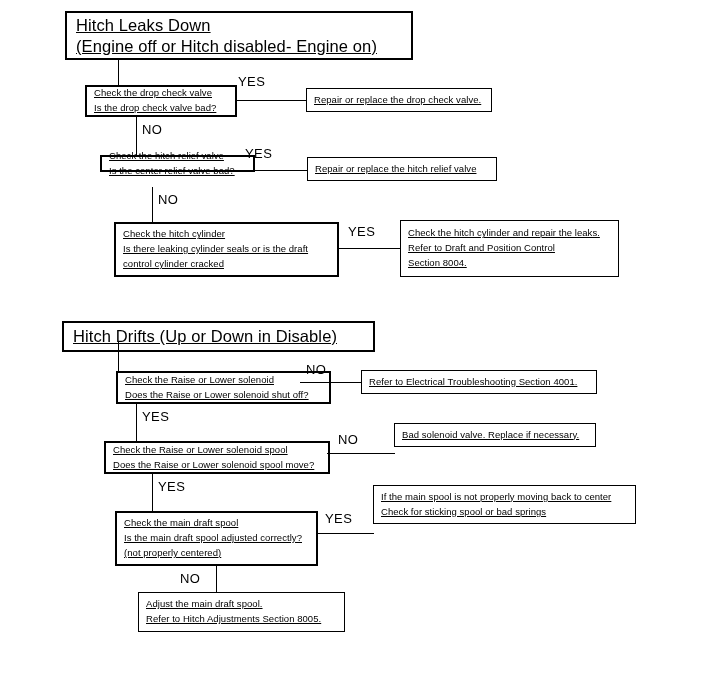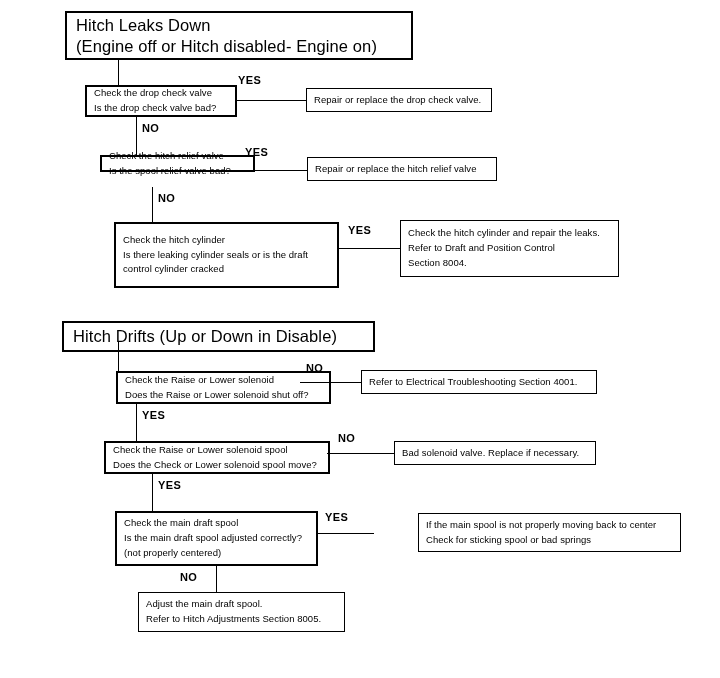--- a/index.html
+++ b/index.html
@@ -27,20 +27,21 @@
     display: flex;
     flex-direction: column;
     justify-content: center;
     font-size: 9.5px;
     line-height: 1.55;
     padding: 3px 7px;
     letter-spacing: 0.05px;
   }
   .box .ln {
     white-space: nowrap;
+    text-decoration: underline;
   }
   
   .title-box {
     border: 2px solid #000000;
     font-size: 16.5px;
     line-height: 1.25;
     letter-spacing: 0.1px;
     padding: 4px 9px;
     justify-content: center;
   }
@@ -58,22 +59,22 @@
     border-left: 1.5px solid #000000;
   }
   .hline {
     position: absolute;
     height: 0;
     border-top: 1.5px solid #000000;
   }
   
   .lbl {
     position: absolute;
-    font-size: 11px;
-    font-weight: bold;
+    font-size: 13px;
+    font-weight: normal;
     letter-spacing: 0.4px;
     white-space: nowrap;
     text-align: right;
   }
 </style>
 </head>
 <body>
 
 <div id="canvas">
 
@@ -93,33 +94,33 @@
   <div class="lbl" style="left:238px; top:74px;">YES</div>
   <div class="box" style="left:306px; top:88px; width:186px; height:24px;">
     <div class="ln">Repair or replace the drop check valve.</div>
   </div>
 
   <div class="vline" style="left:136px; top:117px; height:38px;"></div>
   <div class="lbl" style="left:142px; top:122px;">NO</div>
 
   <div class="box decision" style="left:100px; top:155px; width:155px; height:17px;">
     <div class="ln">Check the hitch relief valve</div>
-    <div class="ln">Is the spool relief valve bad?</div>
+    <div class="ln">Is the center relief valve bad?</div>
   </div>
 
   <div class="hline" style="left:255px; top:170px; width:53px;"></div>
   <div class="lbl" style="left:245px; top:146px;">YES</div>
   <div class="box" style="left:307px; top:157px; width:190px; height:24px;">
     <div class="ln">Repair or replace the hitch relief valve</div>
   </div>
 
   <div class="vline" style="left:152px; top:187px; height:35px;"></div>
   <div class="lbl" style="left:158px; top:192px;">NO</div>
 
-  <div class="box decision" style="left:114px; top:222px; width:225px; height:66px;">
+  <div class="box decision" style="left:114px; top:222px; width:225px; height:55px;">
     <div class="ln">Check the hitch cylinder</div>
     <div class="ln">Is there leaking cylinder seals or is the draft</div>
     <div class="ln">control cylinder cracked</div>
   </div>
 
   <div class="hline" style="left:339px; top:248px; width:62px;"></div>
   <div class="lbl" style="left:348px; top:224px;">YES</div>
   <div class="box" style="left:400px; top:220px; width:219px; height:57px;">
     <div class="ln">Check the hitch cylinder and repair the leaks.</div>
     <div class="ln">Refer to Draft and Position Control</div>
@@ -141,41 +142,41 @@
   <div class="lbl" style="left:306px; top:362px;">NO</div>
   <div class="box" style="left:361px; top:370px; width:236px; height:24px;">
     <div class="ln">Refer to Electrical Troubleshooting Section 4001.</div>
   </div>
 
   <div class="vline" style="left:136px; top:404px; height:37px;"></div>
   <div class="lbl" style="left:142px; top:409px;">YES</div>
 
   <div class="box decision" style="left:104px; top:441px; width:226px; height:33px;">
     <div class="ln">Check the Raise or Lower solenoid spool</div>
-    <div class="ln">Does the Check or Lower solenoid spool move?</div>
+    <div class="ln">Does the Raise or Lower solenoid spool move?</div>
   </div>
 
   <div class="hline" style="left:327px; top:453px; width:68px;"></div>
   <div class="lbl" style="left:338px; top:432px;">NO</div>
-  <div class="box" style="left:394px; top:441px; width:202px; height:24px;">
+  <div class="box" style="left:394px; top:423px; width:202px; height:24px;">
     <div class="ln">Bad solenoid valve. Replace if necessary.</div>
   </div>
 
   <div class="vline" style="left:152px; top:474px; height:37px;"></div>
   <div class="lbl" style="left:158px; top:479px;">YES</div>
 
   <div class="box decision" style="left:115px; top:511px; width:203px; height:55px;">
     <div class="ln">Check the main draft spool</div>
     <div class="ln">Is the main draft spool adjusted correctly?</div>
     <div class="ln">(not properly centered)</div>
   </div>
 
   <div class="hline" style="left:318px; top:533px; width:56px;"></div>
   <div class="lbl" style="left:325px; top:511px;">YES</div>
-  <div class="box" style="left:373px; top:513px; width:263px; height:39px;margin-left:45px;">
+  <div class="box" style="left:373px; top:485px; width:263px; height:39px;">
     <div class="ln">If the main spool is not properly moving back to center</div>
     <div class="ln">Check for sticking spool or bad springs</div>
   </div>
 
   <div class="vline" style="left:216px; top:566px; height:26px;"></div>
   <div class="lbl" style="left:180px; top:571px;">NO</div>
 
   <div class="box" style="left:138px; top:592px; width:207px; height:40px;">
     <div class="ln">Adjust the main draft spool.</div>
     <div class="ln">Refer to Hitch Adjustments Section 8005.</div>

